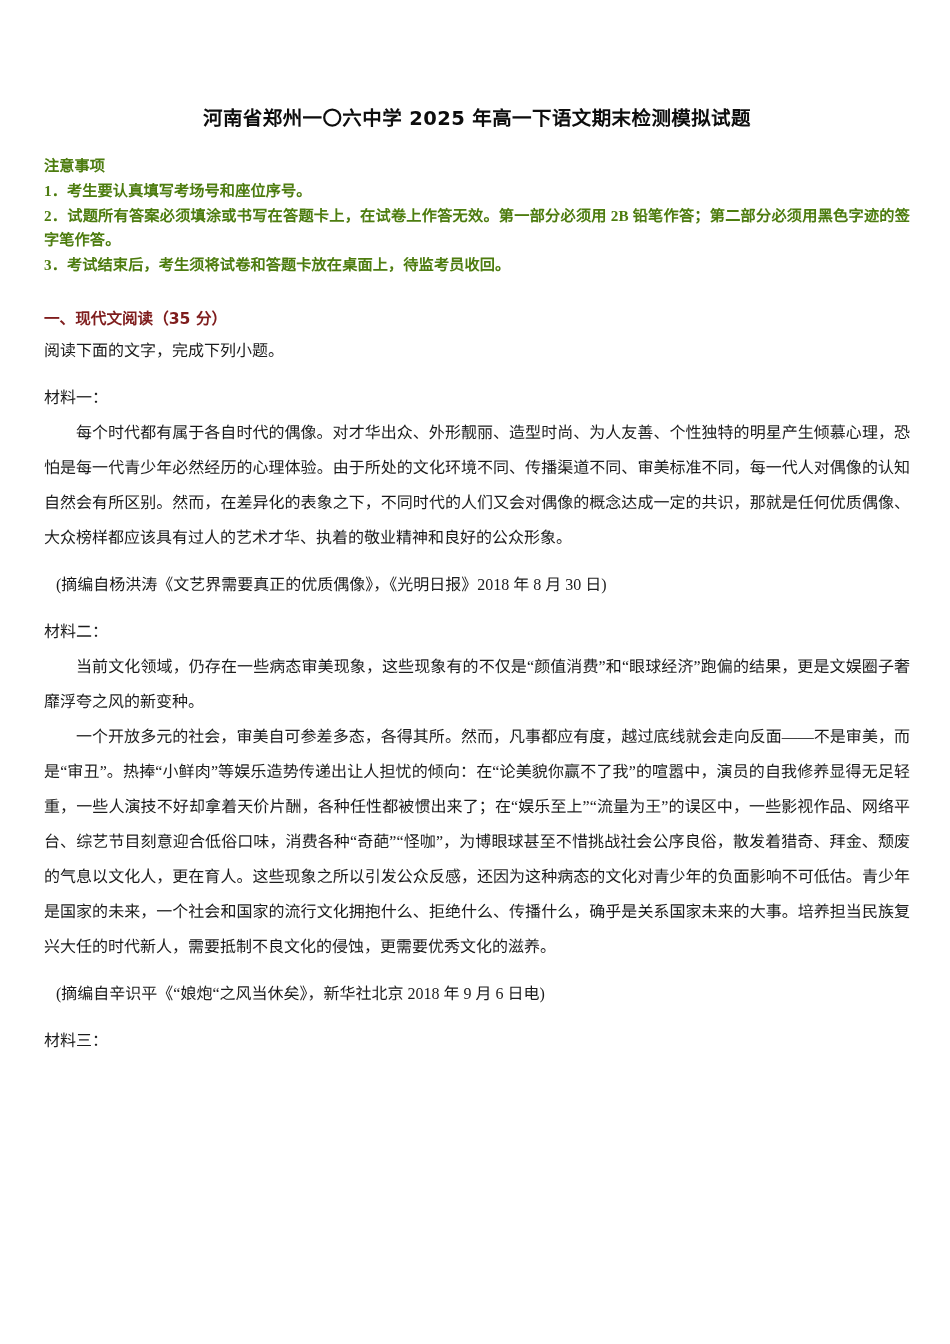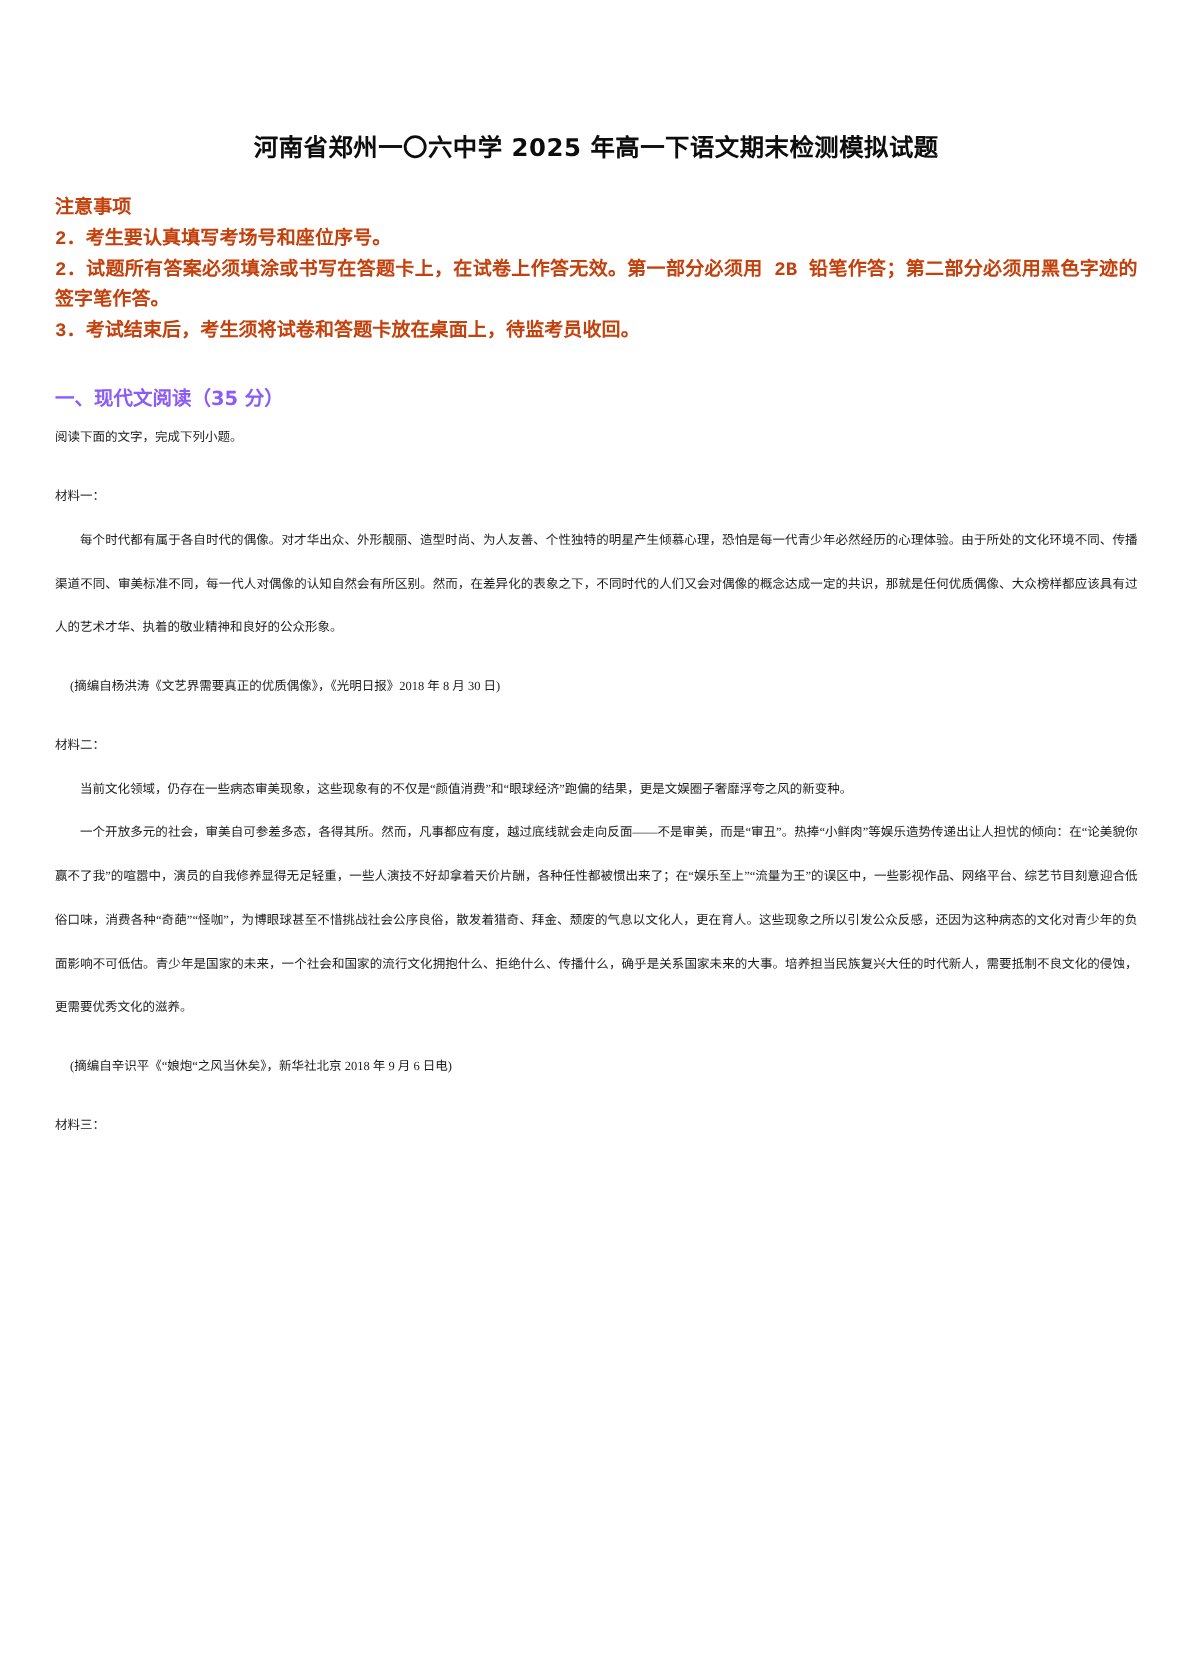--- a/index.html
+++ b/index.html
@@ -42,50 +42,50 @@
     font-weight: 700;
     font-size: 19.5px;
     letter-spacing: 0.4px;
     line-height: 1.35;
     color: #0d0d0d;
   }
 
   
   .notice {
     margin-top: 22px;
-    font-family: Liberation Mono, monospace;
+    font-family: Liberation Serif, serif;
     font-size: 15.2px;
     font-weight: 700;
     line-height: 1.62;
-    color: #c2410c;
+    color: #4d7c0f;
     letter-spacing: 0.1px;
   }
   .notice-heading {
     font-weight: 700;
   }
   .notice-item {
     font-weight: 700;
     text-align: justify;
     text-justify: inter-ideograph;
   }
 
   
   .section-heading {
     margin-top: 30px;
     font-family: "DejaVu Sans", "Liberation Sans", sans-serif;
     font-weight: 700;
     font-size: 15.6px;
-    color: #8b5cf6;
+    color: #7f1d1d;
     line-height: 1.6;
   }
 
   
   .body-text {
     font-family: "Liberation Serif", "DejaVu Serif", serif;
-    font-size: 10px;
+    font-size: 16px;
     color: #1b1b1b;
     line-height: 35px;
     text-align: justify;
     text-justify: inter-ideograph;
     font-weight: 400;
   }
   .lead-line {
     line-height: 30px;
     margin-top: 4px;
   }
@@ -109,21 +109,21 @@
 </head>
 <body>
 
 <div class="page">
   <div class="content">
 
     <h1 class="doc-title">河南省郑州一〇六中学 2025 年高一下语文期末检测模拟试题</h1>
 
     <div class="notice">
       <div class="notice-heading">注意事项</div>
-      <div class="notice-item">2．考生要认真填写考场号和座位序号。</div>
+      <div class="notice-item">1．考生要认真填写考场号和座位序号。</div>
       <div class="notice-item">2．试题所有答案必须填涂或书写在答题卡上，在试卷上作答无效。第一部分必须用 2B 铅笔作答；第二部分必须用黑色字迹的签字笔作答。</div>
       <div class="notice-item">3．考试结束后，考生须将试卷和答题卡放在桌面上，待监考员收回。</div>
     </div>
 
     <div class="section-heading">一、现代文阅读（35 分）</div>
 
     <div class="body-text lead-line">阅读下面的文字，完成下列小题。</div>
 
     <div class="spacer-sm"></div>
 

